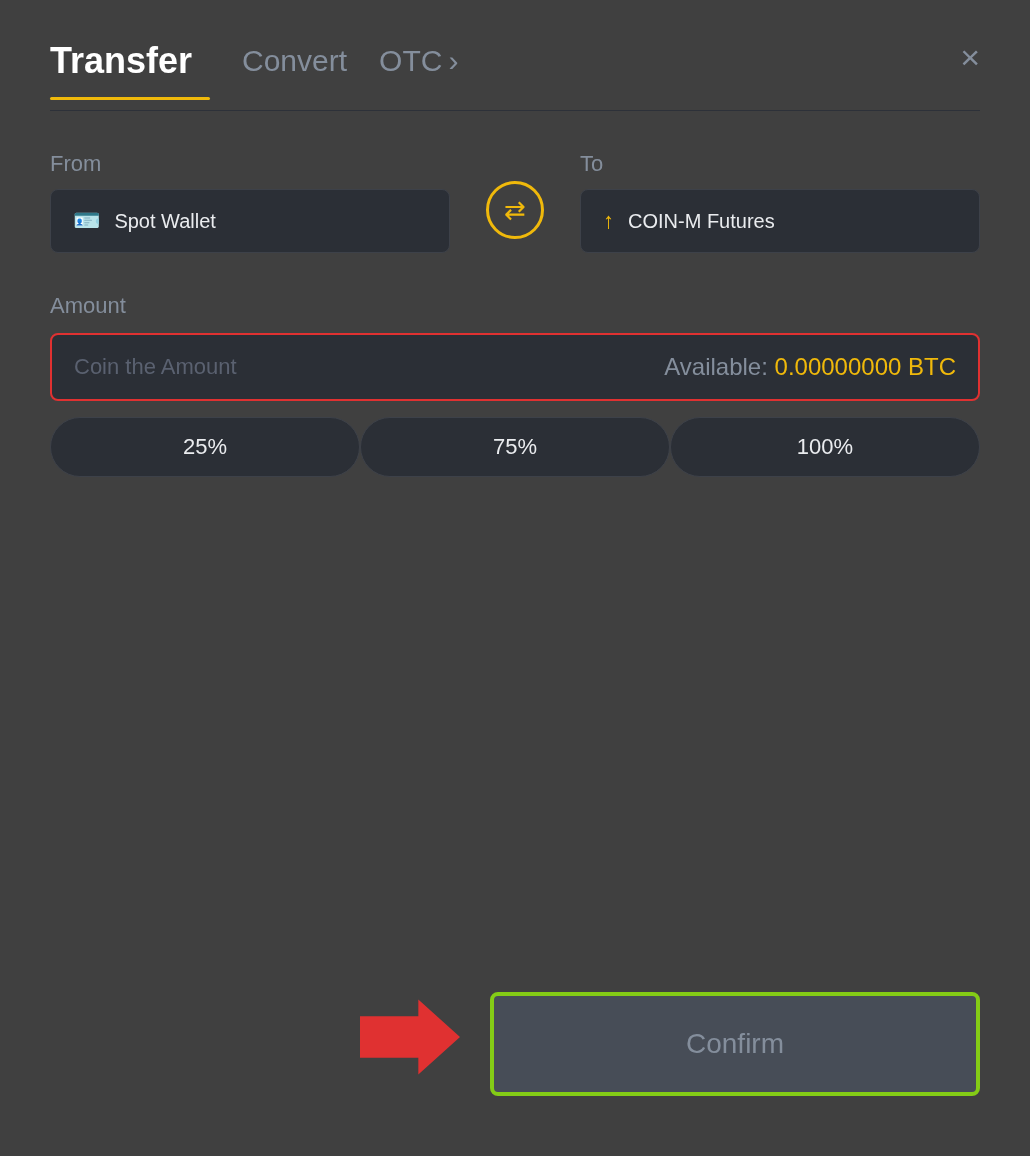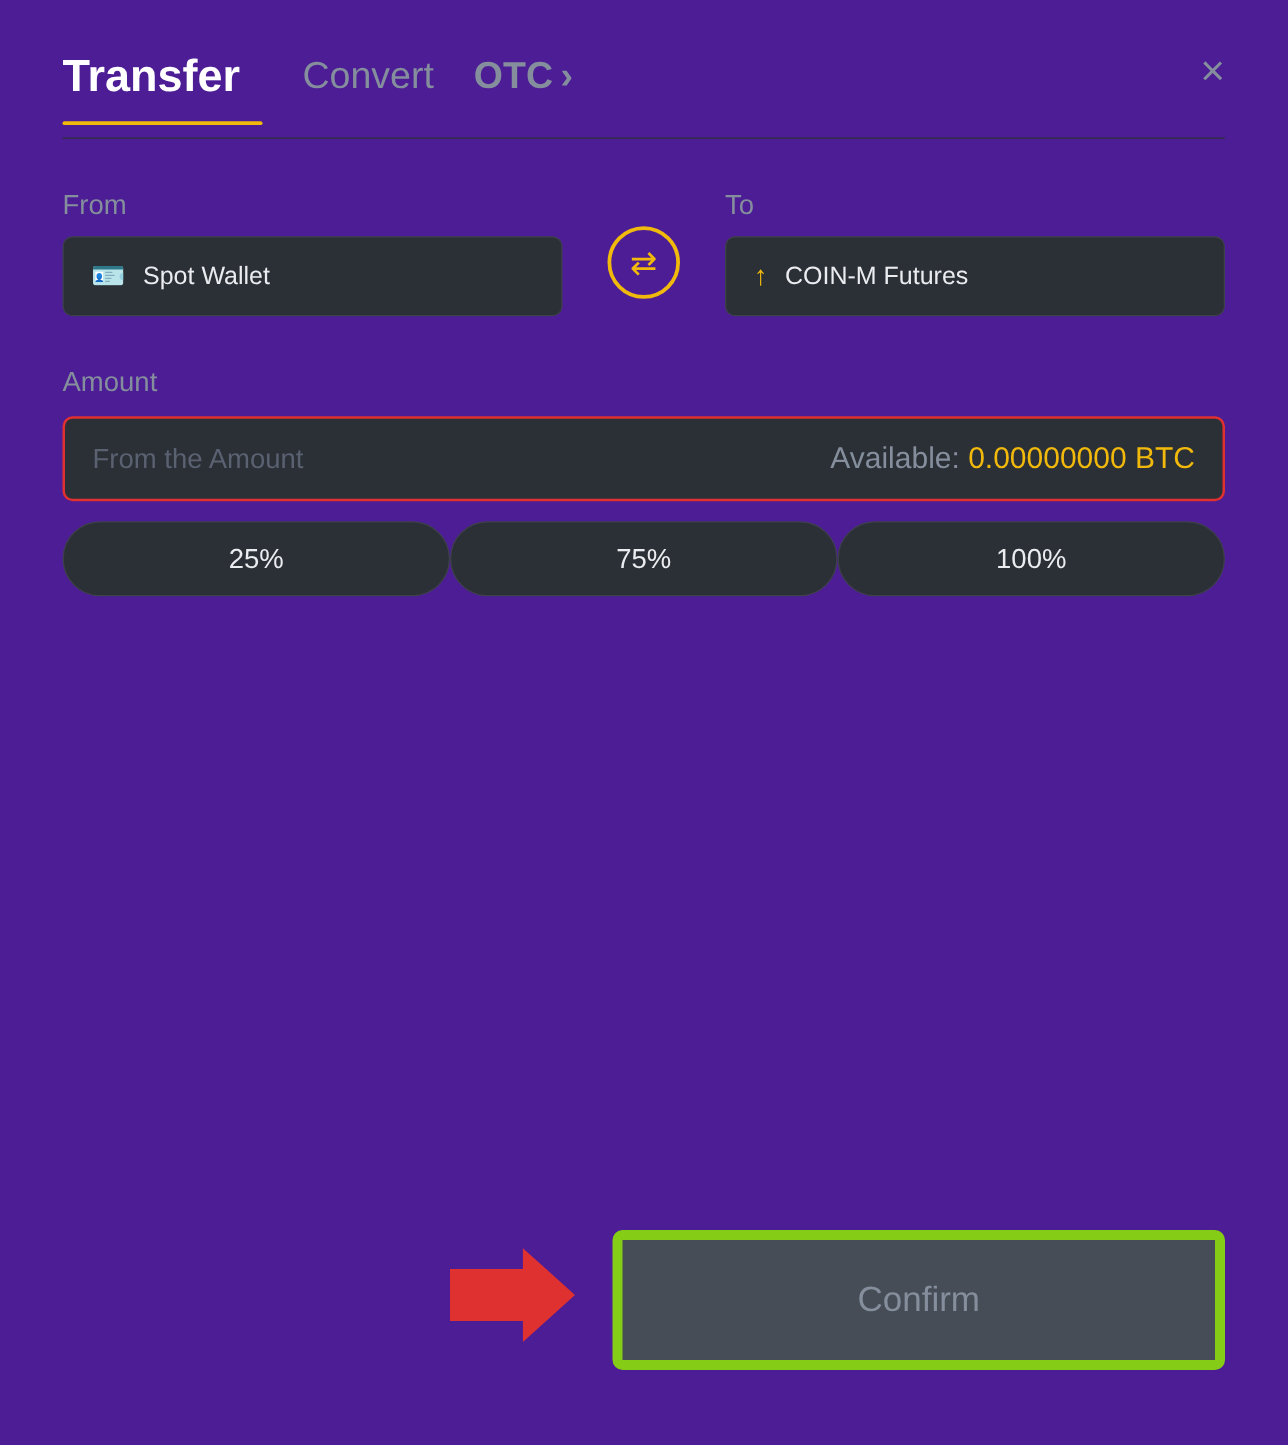--- a/index.html
+++ b/index.html
@@ -7,21 +7,21 @@
     body {
       background: #1e1e1e;
       display: flex;
       justify-content: center;
       align-items: center;
       min-height: 100vh;
       font-family: -apple-system, BlinkMacSystemFont, 'Segoe UI', sans-serif;
     }
 
     .modal {
-      background: #4c1d95;
+      background: #404040;
       width: 1030px;
       min-height: 1156px;
       position: relative;
       padding: 40px 50px 60px 50px;
       display: flex;
       flex-direction: column;
     }
 
     
     .header {
@@ -56,21 +56,20 @@
     }
 
     .tab-otc {
       font-size: 30px;
       color: #848e9c;
       cursor: pointer;
       padding-bottom: 18px;
       display: flex;
       align-items: center;
       gap: 6px;
-      font-weight: bold;
     }
 
     .close-btn {
       position: absolute;
       right: 0;
       top: 0;
       background: none;
       border: none;
       color: #848e9c;
       font-size: 34px;
@@ -270,21 +269,21 @@
 
     .arrow-svg {
       width: 100px;
       height: 90px;
     }
 
     .confirm-btn {
       width: 490px;
       padding: 32px 0;
       background: #474d57;
-      border: 8px solid #84cc16;
+      border: 4px solid #84cc16;
       border-radius: 8px;
       color: #848e9c;
       font-size: 28px;
       font-weight: 500;
       cursor: pointer;
       text-align: center;
     }
   </style>
 </head>
 <body>
@@ -327,21 +326,21 @@
         <span class="futures-icon">↑</span>
         <span class="wallet-label">COIN-M Futures</span>
       </div>
     </div>
   </div>
 
 
   <div class="amount-section">
     <span class="field-label">Amount</span>
     <div class="amount-input-box">
-      <span class="amount-placeholder">From the Amount</span>
+      <span class="amount-placeholder">Coin the Amount</span>
       <span class="available-text">
         <span>Available:</span>
         <span class="available-amount">0.00000000 BTC</span>
       </span>
     </div>
   </div>
 
   <div class="pct-buttons">
     <button class="pct-btn">25%</button>
     <button class="pct-btn">75%</button>

